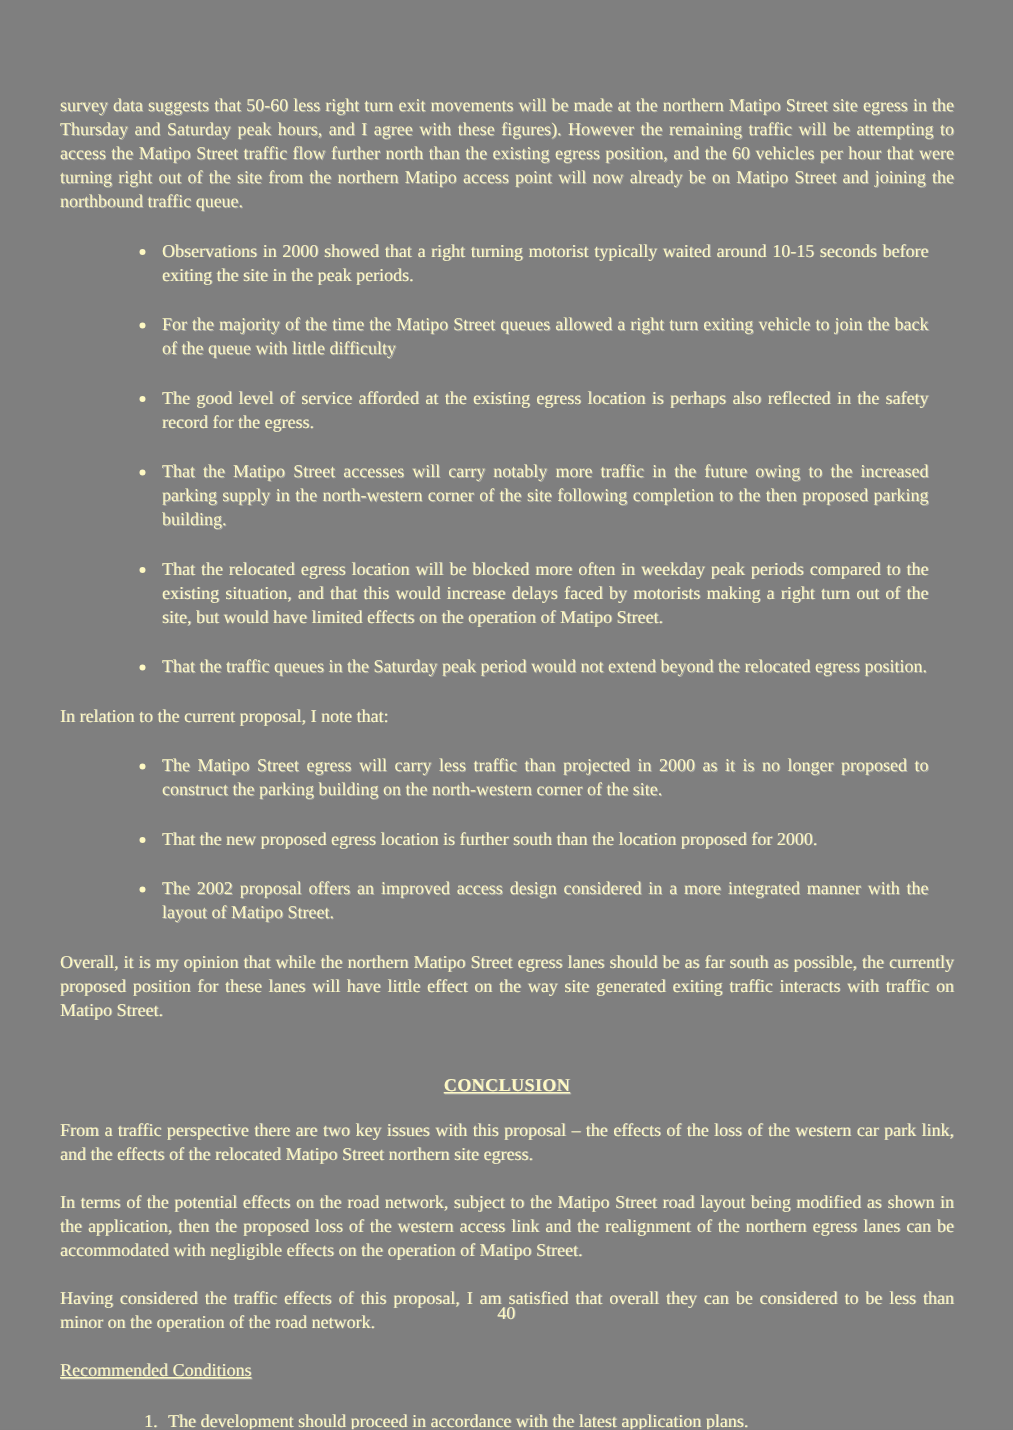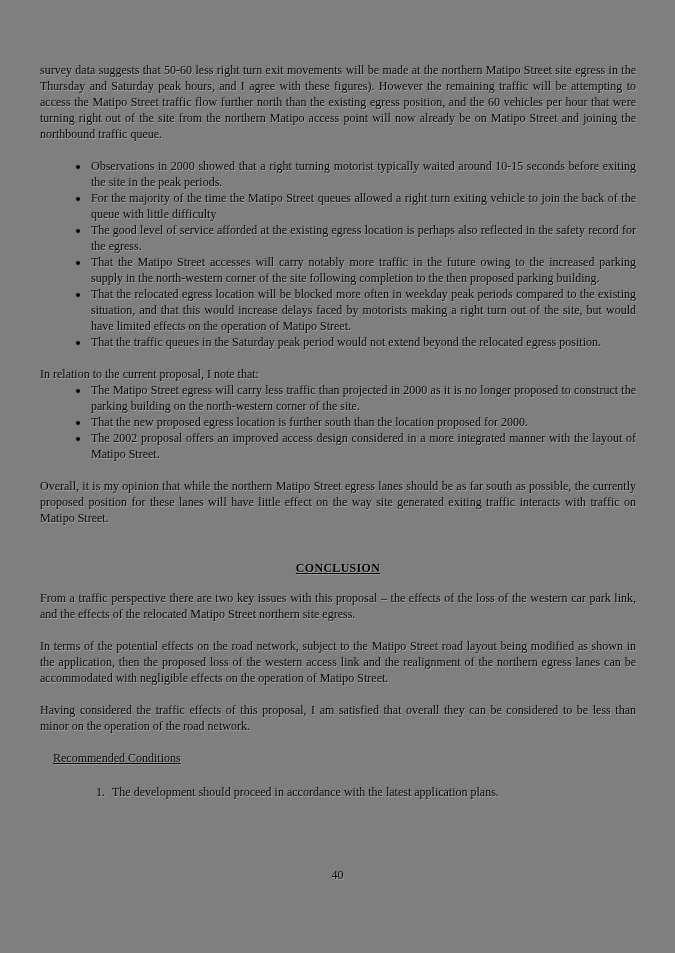--- a/index.html
+++ b/index.html
@@ -6,21 +6,21 @@
     margin: 0;
     padding: 0;
     background: #7f7f7f;
   }
   .scan-page {
     position: relative;
     width: 675px;
     height: 953px;
     background: #7f7f7f;
     font-family: "Liberation Serif", "DejaVu Serif", serif;
-    color: #000000;
+    color: #fef9c3;
     overflow: hidden;
   }
   .text-block {
     position: absolute;
     left: 40px;
     top: 62px;
     width: 596px;
     font-size: 12px;
     line-height: 16px;
     text-align: justify;
@@ -33,21 +33,21 @@
   p.para.no-gap {
     margin-bottom: 0;
   }
   ul.bullet-list {
     margin: 0 0 16px 0;
     padding: 0 0 0 50px;
   }
   ul.bullet-list li {
     list-style-type: disc;
     padding-left: 1px;
-    margin: 0;
+    margin: 17px;
   }
   ol.num-list {
     margin: 0;
     padding: 0 0 0 50px;
   }
   ol.num-list li {
     padding-left: 4px;
     margin: 18px;
   }
   h2.section-heading {
@@ -57,21 +57,21 @@
     text-decoration: underline;
     margin: 34px 0 14px 0;
     text-align: center;
     letter-spacing: 0.3px;
   }
   h3.sub-heading {
     font-size: 12px;
     line-height: 16px;
     font-weight: normal;
     text-decoration: underline;
-    margin: 0 0 16px 13px;
+    margin: 0 0 16px 0;
     text-align: left;
   }
   .page-number {
     position: absolute;
     left: 0;
     top: 868px;
     width: 100%;
     text-align: center;
     font-size: 12px;
     text-shadow: 0.6px 0.6px 0 rgba(235,235,235,0.45);

